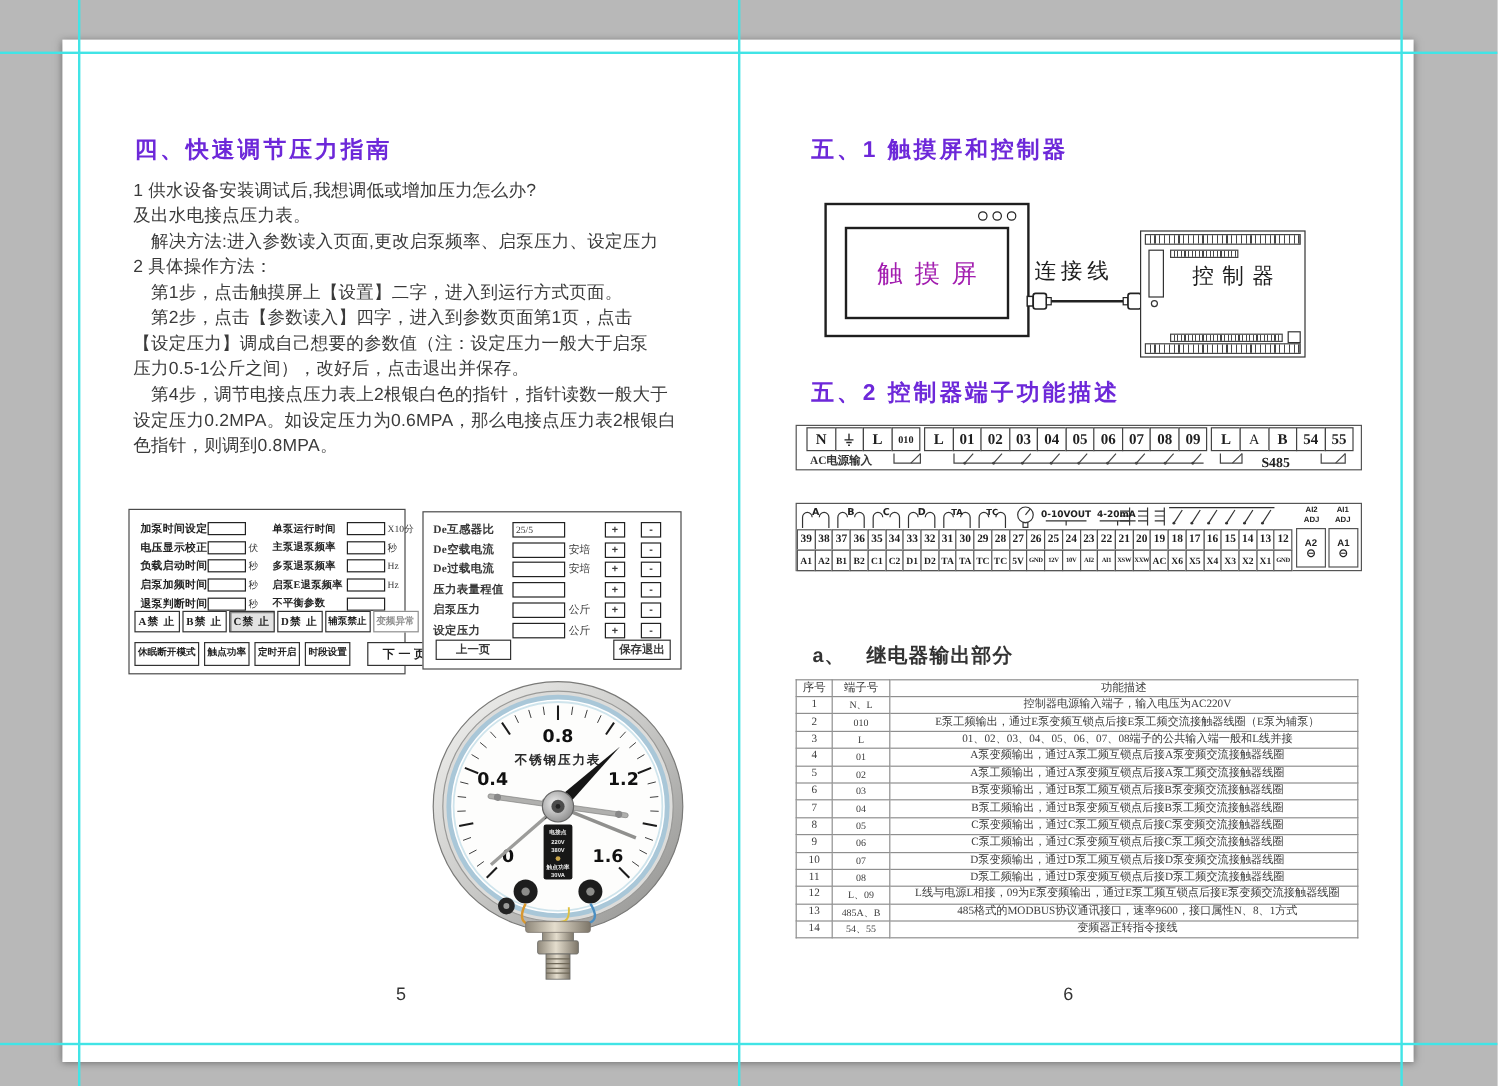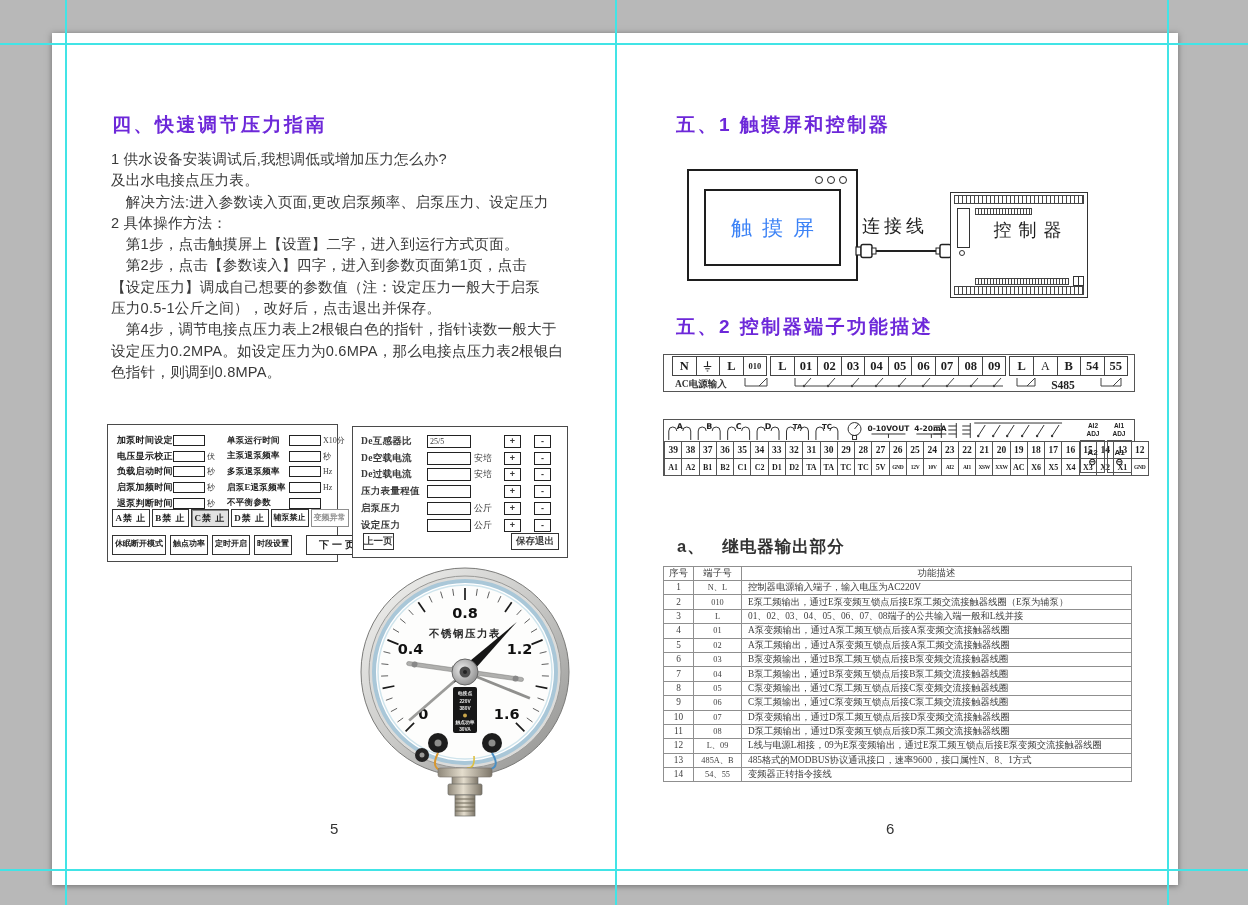--- a/index.html
+++ b/index.html
@@ -34,35 +34,35 @@
   .hbtn.next{font-size:10px;padding:2px 12px;margin-left:10px;letter-spacing:3px}
   #panel2{left:352px;top:426px;width:216px;height:132px}
   #p2rows{position:absolute;left:8px;top:6px}
   .prow{display:flex;align-items:center;height:16.8px}
   .plbl{font-size:9.5px;font-weight:700;width:66px;letter-spacing:.3px;font-family:"Liberation Serif",serif;white-space:nowrap}
   .pval{width:40px;height:11px;border:1px solid #222;font-size:8px;line-height:11px;padding-left:2px;flex:none;font-family:"Liberation Serif",serif}
   .punit{font-size:9px;width:24px;margin-left:3px;font-family:"Liberation Serif",serif;white-space:nowrap}
   .pbtn{width:15px;height:11px;border:1.2px solid #222;text-align:center;line-height:10px;font-size:9px;font-weight:700;flex:none}
   .pbtn.plus{margin-left:6px}.pbtn.minus{margin-left:13px}
   .pprev{position:absolute;left:10px;bottom:7px;border:1.5px solid #333;font-size:9.5px;font-weight:700;
-         padding:1px 0;font-family:"Liberation Serif",serif}
+         padding:1px 16px;font-family:"Liberation Serif",serif}
   .psave{position:absolute;right:8px;bottom:7px;border:1.5px solid #333;font-size:9.5px;font-weight:700;
          padding:1px 4px;font-family:"Liberation Serif",serif}
   .pagenum{position:absolute;font-size:15px;color:#333}
   
   #gauge{position:absolute;left:352px;top:562px;width:226px;height:258px}
   .gtitle{font-size:10.5px;font-weight:600;letter-spacing:1.5px;text-anchor:middle;fill:#2a2a2a}
   .gnum{font-size:14.5px;font-weight:700;text-anchor:middle;fill:#101010;font-family:"DejaVu Sans",sans-serif}
   .gplate{font-size:4.8px;font-weight:600;text-anchor:middle;fill:#e9e9e9}
   
   #tscreen{position:absolute;left:687px;top:169px;width:171px;height:112px;border:2px solid #1e1e1e;background:#fff;box-sizing:border-box}
   .tsdots{position:absolute;right:9px;top:5px;display:flex;gap:4px}
   .dot{width:6px;height:6px;border:1.3px solid #222;border-radius:50%;background:#fff}
   #tsinner{position:absolute;left:15px;top:18px;width:137px;height:77px;border:2px solid #1e1e1e;
-           display:flex;align-items:center;justify-content:center;font-size:21px;letter-spacing:10px;color:#3b82f6;
+           display:flex;align-items:center;justify-content:center;font-size:21px;letter-spacing:10px;color:#a21caf;
            padding-left:10px;box-sizing:border-box}
   #cablelbl{position:absolute;left:862px;top:214px;font-size:18px;letter-spacing:4px;color:#1d1d1d;white-space:nowrap}
   #cablesvg{position:absolute;left:855px;top:240px;width:102px;height:22px}
   #ctrl{position:absolute;left:950px;top:192px;width:138px;height:106px;border:1.5px solid #333;background:#fff;box-sizing:border-box}
   .tstrip{position:absolute;left:3px;right:3px;height:7px;border:1px solid #444;
           background:repeating-linear-gradient(90deg,transparent 0 3px,#444 3px 4px)}
   .innerstrip{position:absolute;height:5px;border:1px solid #444;
           background:repeating-linear-gradient(90deg,transparent 0 2px,#444 2px 3px)}
   .cport{position:absolute;left:6px;top:15px;width:11px;height:38px;border:1.5px solid #333}
   .cdot{position:absolute;left:8px;top:57px;width:4px;height:4px;border:1px solid #333;border-radius:50%}
@@ -76,21 +76,21 @@
   .tcell{flex:1;border:1.2px solid #444;margin-left:-1px;display:flex;align-items:center;justify-content:center;
          font-family:"Liberation Serif",serif;font-weight:700;font-size:12.5px;color:#1e1e1e;background:#fff}
   .tcell.tiny{font-size:8.5px}
   .tcell.thin{font-weight:400;font-size:12px}
   .tcell.gapl{margin-left:3px}
   .s1under{position:absolute;left:9px;top:22px;width:458px;height:14px}
   .s1t{font-size:9.5px;font-weight:700;fill:#333;font-family:"Liberation Serif",serif}
   .s1t485{font-size:11.5px;font-weight:700;fill:#222;text-anchor:middle;font-family:"Liberation Serif",serif}
   .strip2{position:absolute;left:663px;top:419px;width:472px;height:57px;border:1.2px solid #555;box-sizing:border-box;background:#fff}
   .s2sym{position:absolute;left:1px;top:0;width:412px;height:21px}
-  .s2grid{position:absolute;left:1px;top:22px;width:484px}
+  .s2grid{position:absolute;left:1px;top:22px;width:412px}
   .s2row{display:flex;height:17px}
   .gcell{flex:1;border:1px solid #555;margin-left:-1px;margin-top:-1px;display:flex;align-items:center;justify-content:center;
          font-family:"Liberation Serif",serif;font-weight:700;color:#1e1e1e;background:#fff;overflow:hidden}
   #s2nums .gcell{font-size:9.5px}
   #s2labs .gcell{font-size:8px}
   #s2labs .gcell.sq{font-size:5.5px;letter-spacing:-.3px}
   .s2right{position:absolute;right:2px;top:2px;width:52px;height:52px}
   .adjrow{display:flex;justify-content:space-around;font-size:6.5px;font-weight:700;line-height:7.5px;text-align:center;color:#222}
   .potrow{display:flex;gap:2px;height:33px;margin-top:3px}
   .pot{flex:1;border:1px solid #555;display:flex;flex-direction:column;align-items:center;justify-content:center;
@@ -100,21 +100,21 @@
   
   #secA{position:absolute;left:677px;top:536px;font-size:16.5px;font-weight:700;color:#333;letter-spacing:1px;white-space:nowrap}
   #tablewrap{position:absolute;left:663px;top:566px;width:433px}
   .reltable{border-collapse:collapse;width:469px;table-layout:fixed;color:#3d3d3d;font-family:"Liberation Serif",serif}
   .reltable th,.reltable td{border:1px solid #8f8f8f;overflow:hidden;white-space:nowrap;padding:0}
   .reltable th{font-size:9.5px;font-weight:400;height:13px}
   .reltable td{font-size:9.3px;height:13.4px;line-height:11px}
   .reltable .c0{width:29px;text-align:center}
   .reltable .c1{width:47px;text-align:center}
   .reltable td.c1{font-size:8.3px}
-  .reltable td.c2{text-align:left;padding-left:6px}
+  .reltable td.c2{text-align:center;padding-left:6px}
 </style>
 </head>
 <body>
 
 <div class="page"></div>
 
 <div class="ptitle" style="left:112px;top:112px">四、快速调节压力指南</div>
 
 <div id="lp-body">
     <div class="bline">1 供水设备安装调试后,我想调低或增加压力怎么办?</div>

